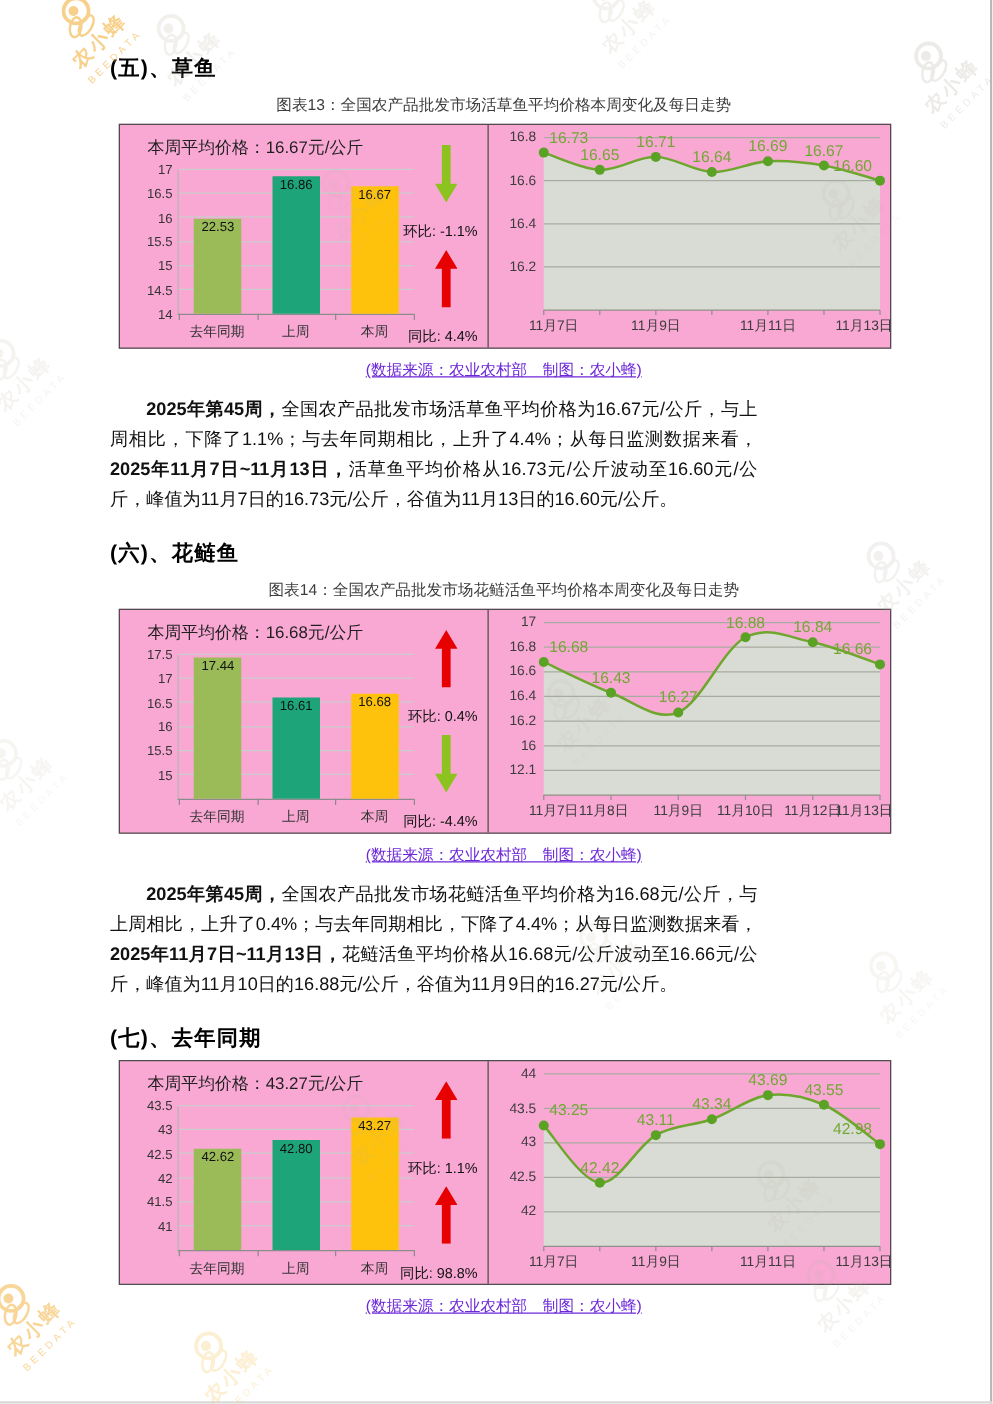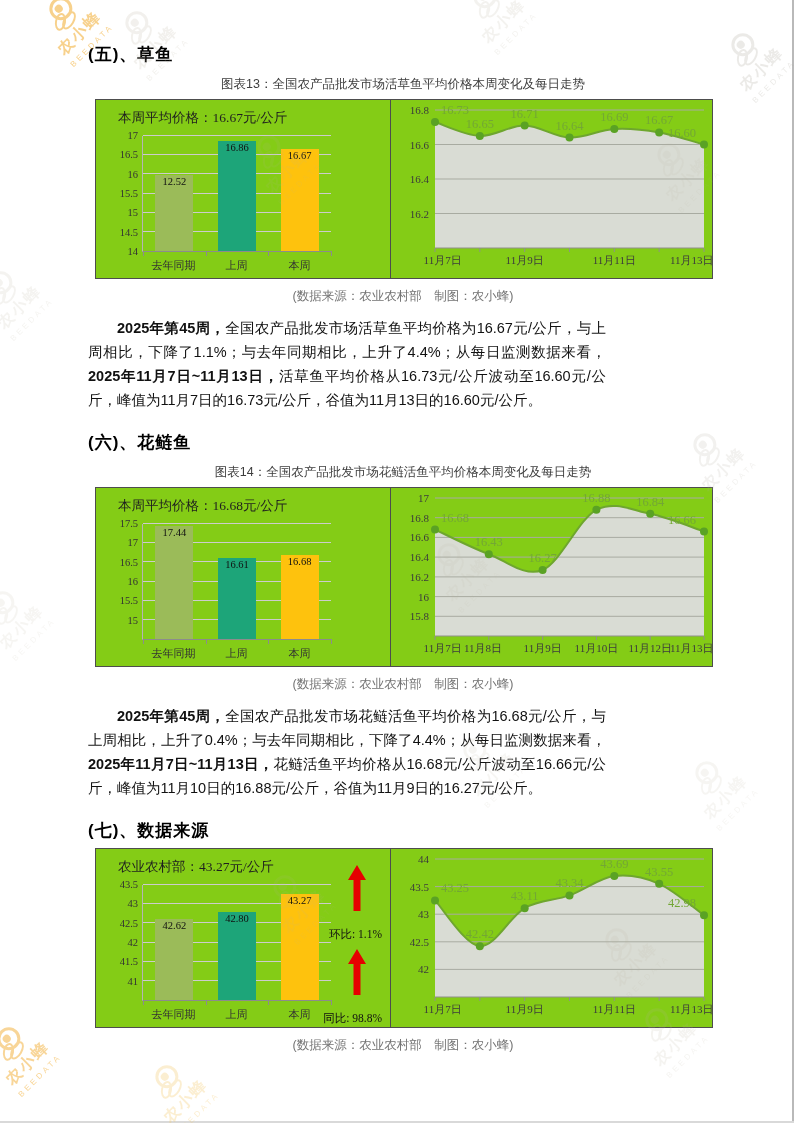--- a/index.html
+++ b/index.html
@@ -20,21 +20,21 @@
   .sec-heading.first{margin-top:44px;}
   .sec-heading.later{margin-top:20px;}
 
   .fig-caption{
     width:616px;margin:10px 0 0 95px;text-align:center;
     font-size:12.5px;color:#3d3d3d;height:17px;line-height:17px;
   }
 
   .chart-box{
     width:616px;height:178px;margin:6px 0 0 95px;
-    border:1px solid #4d4d4d;display:flex;background:#84cc16;position:relative;font-family:Liberation Serif, serif;
+    border:1px solid #4d4d4d;display:flex;background:#f9a8d4;position:relative;
   }
   .panel-left{width:294px;border-right:1px solid #4d4d4d;position:relative;flex:none;}
   .panel-right{flex:1;position:relative;}
 
   .avg-title{position:absolute;left:22px;top:9px;font-size:13.5px;color:#1f1f1f;white-space:nowrap;}
 
   .bar-plot{position:absolute;left:14px;top:36px;width:225px;height:116px;}
   .bp-area{
     position:absolute;left:32px;right:4px;top:0;bottom:0;
     border-left:1px solid #b5b5b5;border-bottom:1px solid #8c8c8c;
@@ -50,21 +50,21 @@
   .ind-arrow{position:absolute;right:22px;}
   .ind-label{position:absolute;right:6px;white-space:nowrap;font-size:11.5px;color:#111;}
 
   .line-plot{position:absolute;left:0;top:0;right:0;bottom:0;}
   .lp-ylab{position:absolute;left:0;width:38px;text-align:right;font-size:11px;color:#3c3c3c;line-height:12px;}
   .lp-svg{position:absolute;left:44px;top:10px;overflow:visible;}
   .lp-xlab{position:absolute;top:153px;font-size:11px;color:#3c3c3c;white-space:nowrap;}
 
   .source-note{
     width:616px;margin:9px 0 0 95px;text-align:center;
-    font-size:12.5px;color:#737373;height:16px;line-height:16px;
+    font-size:12.5px;color:#6d28d9;height:16px;line-height:16px;text-decoration:underline;
   }
 
   .para{
     margin:12px 82px 0 88px;font-size:14.5px;line-height:24px;color:#111;
     text-align:justify;text-indent:2em;
   }
   .para .b{font-weight:bold;}
 
   .wm{
     position:absolute;z-index:2;pointer-events:none;
@@ -91,21 +91,21 @@
       <div class="avg-title">本周平均价格：16.67元/公斤</div>
       <div class="bar-plot">
           <div class="bp-area">
             <div class="bp-grid" style="bottom: 100%;"></div>
             <div class="bp-grid" style="bottom: 83.3333%;"></div>
             <div class="bp-grid" style="bottom: 66.6667%;"></div>
             <div class="bp-grid" style="bottom: 50%;"></div>
             <div class="bp-grid" style="bottom: 33.3333%;"></div>
             <div class="bp-grid" style="bottom: 16.6667%;"></div>
             <div class="bp-bar" style="left: calc(16.6667% - 19px); height: 65.6667%; background: rgb(155, 187, 89);">
-              <span class="bp-val">12.52</span>
+              <span class="bp-val">22.53</span>
             </div>
             <div class="bp-bar" style="left: calc(50% - 19px); height: 95.3333%; background: rgb(29, 165, 121);">
               <span class="bp-val">16.86</span>
             </div>
             <div class="bp-bar" style="left: calc(83.3333% - 19px); height: 89%; background: rgb(254, 194, 13);">
               <span class="bp-val">16.67</span>
             </div>
             <div class="bp-tick" style="left: calc(0% + 0px);"></div>
             <div class="bp-tick" style="left: calc(33.3333% + 0px);"></div>
             <div class="bp-tick" style="left: calc(66.6667% + 0px);"></div>
@@ -114,20 +114,30 @@
           <div class="bp-ylab" style="top: -6px;">17</div>
           <div class="bp-ylab" style="top: 13.3333px;">16.5</div>
           <div class="bp-ylab" style="top: 32.6667px;">16</div>
           <div class="bp-ylab" style="top: 52px;">15.5</div>
           <div class="bp-ylab" style="top: 71.3333px;">15</div>
           <div class="bp-ylab" style="top: 90.6667px;">14.5</div>
           <div class="bp-ylab" style="top: 110px;">14</div>
           <div class="bp-cat" style="left: 23.5px;">去年同期</div>
           <div class="bp-cat" style="left: 86.5px;">上周</div>
           <div class="bp-cat" style="left: 149.5px;">本周</div>
+        </div>
+      <div class="indicator-col">
+          <div class="ind-arrow" style="top: 16px;"><svg width="18" height="46" viewBox="0 0 18 46">
+              <path d="M9 0 L18 15 L12.5 15 L12.5 46 L5.5 46 L5.5 15 L0 15 Z" fill="#8dc31f" transform="rotate(180 9 23)"></path>
+            </svg></div>
+          <div class="ind-label" style="top: 78px;">环比: -1.1%</div>
+          <div class="ind-arrow" style="top: 100px;"><svg width="18" height="46" viewBox="0 0 18 46">
+              <path d="M9 0 L18 15 L12.5 15 L12.5 46 L5.5 46 L5.5 15 L0 15 Z" fill="#e60000"></path>
+            </svg></div>
+          <div class="ind-label" style="top: 162px;">同比: 4.4%</div>
         </div>
     </div>
     <div class="panel-right">
       <div class="line-plot">
           <div class="lp-ylab" style="top: 4px;">16.8</div>
           <div class="lp-ylab" style="top: 38.5px;">16.6</div>
           <div class="lp-ylab" style="top: 73px;">16.4</div>
           <div class="lp-ylab" style="top: 107.5px;">16.2</div>
           <svg width="269" height="143" class="lp-svg">
             <path d="M 0 12.075000000000033 C 7.5 14.4 29.9 25.3 44.8 25.9 C 59.8 26.5 74.7 15.2 89.7 15.5 C 104.6 15.8 119.6 27.0 134.5 27.6 C 149.4 28.2 164.4 19.8 179.3 19.0 C 194.3 18.1 209.2 19.8 224.2 22.4 C 239.1 25.0 261.5 32.5 269.0 34.5 L 269 138 L 0 138 Z" fill="#d9dcd4"></path>
@@ -199,30 +209,40 @@
           <div class="bp-ylab" style="top: -6px;">17.5</div>
           <div class="bp-ylab" style="top: 13.3333px;">17</div>
           <div class="bp-ylab" style="top: 32.6667px;">16.5</div>
           <div class="bp-ylab" style="top: 52px;">16</div>
           <div class="bp-ylab" style="top: 71.3333px;">15.5</div>
           <div class="bp-ylab" style="top: 90.6667px;">15</div>
           <div class="bp-cat" style="left: 23.5px;">去年同期</div>
           <div class="bp-cat" style="left: 86.5px;">上周</div>
           <div class="bp-cat" style="left: 149.5px;">本周</div>
         </div>
+      <div class="indicator-col">
+          <div class="ind-arrow" style="top: 16px;"><svg width="18" height="46" viewBox="0 0 18 46">
+              <path d="M9 0 L18 15 L12.5 15 L12.5 46 L5.5 46 L5.5 15 L0 15 Z" fill="#e60000"></path>
+            </svg></div>
+          <div class="ind-label" style="top: 78px;">环比: 0.4%</div>
+          <div class="ind-arrow" style="top: 100px;"><svg width="18" height="46" viewBox="0 0 18 46">
+              <path d="M9 0 L18 15 L12.5 15 L12.5 46 L5.5 46 L5.5 15 L0 15 Z" fill="#8dc31f" transform="rotate(180 9 23)"></path>
+            </svg></div>
+          <div class="ind-label" style="top: 162px;">同比: -4.4%</div>
+        </div>
     </div>
     <div class="panel-right">
       <div class="line-plot">
           <div class="lp-ylab" style="top: 4px;">17</div>
           <div class="lp-ylab" style="top: 23.7143px;">16.8</div>
           <div class="lp-ylab" style="top: 43.4286px;">16.6</div>
           <div class="lp-ylab" style="top: 63.1429px;">16.4</div>
           <div class="lp-ylab" style="top: 82.8571px;">16.2</div>
           <div class="lp-ylab" style="top: 102.571px;">16</div>
-          <div class="lp-ylab" style="top: 122.286px;">15.8</div>
+          <div class="lp-ylab" style="top: 122.286px;">12.1</div>
           <svg width="269" height="143" class="lp-svg">
             <path d="M 0 31.54285714285717 C 9.0 35.7 35.9 49.5 53.8 56.2 C 71.7 62.9 89.7 79.4 107.6 72.0 C 125.5 64.6 143.5 21.2 161.4 11.8 C 179.3 2.5 197.3 12.2 215.2 15.8 C 233.1 19.4 260.0 30.6 269.0 33.5 L 269 138 L 0 138 Z" fill="#d9dcd4"></path>
             <line x1="0" x2="269" y1="0.0" y2="0.0" stroke="#a8aba1" stroke-width="1"></line>
             <line x1="0" x2="269" y1="19.7" y2="19.7" stroke="#a8aba1" stroke-width="1"></line>
             <line x1="0" x2="269" y1="39.4" y2="39.4" stroke="#a8aba1" stroke-width="1"></line>
             <line x1="0" x2="269" y1="59.1" y2="59.1" stroke="#a8aba1" stroke-width="1"></line>
             <line x1="0" x2="269" y1="78.9" y2="78.9" stroke="#a8aba1" stroke-width="1"></line>
             <line x1="0" x2="269" y1="98.6" y2="98.6" stroke="#a8aba1" stroke-width="1"></line>
             <line x1="0" x2="269" y1="118.3" y2="118.3" stroke="#a8aba1" stroke-width="1"></line>
             <line x1="0" x2="269" y1="138" y2="138" stroke="#90908a"></line>
@@ -251,24 +271,24 @@
           <div class="lp-xlab" style="left: 151.6px; transform: translateX(-50%);">11月9日</div>
           <div class="lp-xlab" style="left: 205.4px; transform: translateX(-50%);">11月10日</div>
           <div class="lp-xlab" style="left: 259.2px; transform: translateX(-50%);">11月12日</div>
           <div class="lp-xlab" style="left: 313px; transform: translateX(-78%);">11月13日</div>
         </div>
     </div>
   </div>
   <div class="source-note">(数据来源：农业农村部　制图：农小蜂)</div>
   <p class="para"><span class="b">2025年第45周，</span><span>全国农产品批发市场花鲢活鱼平均价格为16.68元/公斤，与上周相比，上升了0.4%；与去年同期相比，下降了4.4%；从每日监测数据来看，</span><span class="b">2025年11月7日~11月13日，</span><span>花鲢活鱼平均价格从16.68元/公斤波动至16.66元/公斤，峰值为11月10日的16.88元/公斤，谷值为11月9日的16.27元/公斤。</span></p>
 
-  <h2 class="sec-heading later">(七)、数据来源</h2>
+  <h2 class="sec-heading later">(七)、去年同期</h2>
   <div class="chart-box">
     <div class="panel-left">
-      <div class="avg-title">农业农村部：43.27元/公斤</div>
+      <div class="avg-title">本周平均价格：43.27元/公斤</div>
       <div class="bar-plot">
           <div class="bp-area">
             <div class="bp-grid" style="bottom: 100%;"></div>
             <div class="bp-grid" style="bottom: 83.3333%;"></div>
             <div class="bp-grid" style="bottom: 66.6667%;"></div>
             <div class="bp-grid" style="bottom: 50%;"></div>
             <div class="bp-grid" style="bottom: 33.3333%;"></div>
             <div class="bp-grid" style="bottom: 16.6667%;"></div>
             <div class="bp-bar" style="left: calc(16.6667% - 19px); height: 70.6667%; background: rgb(155, 187, 89);">
               <span class="bp-val">42.62</span>

